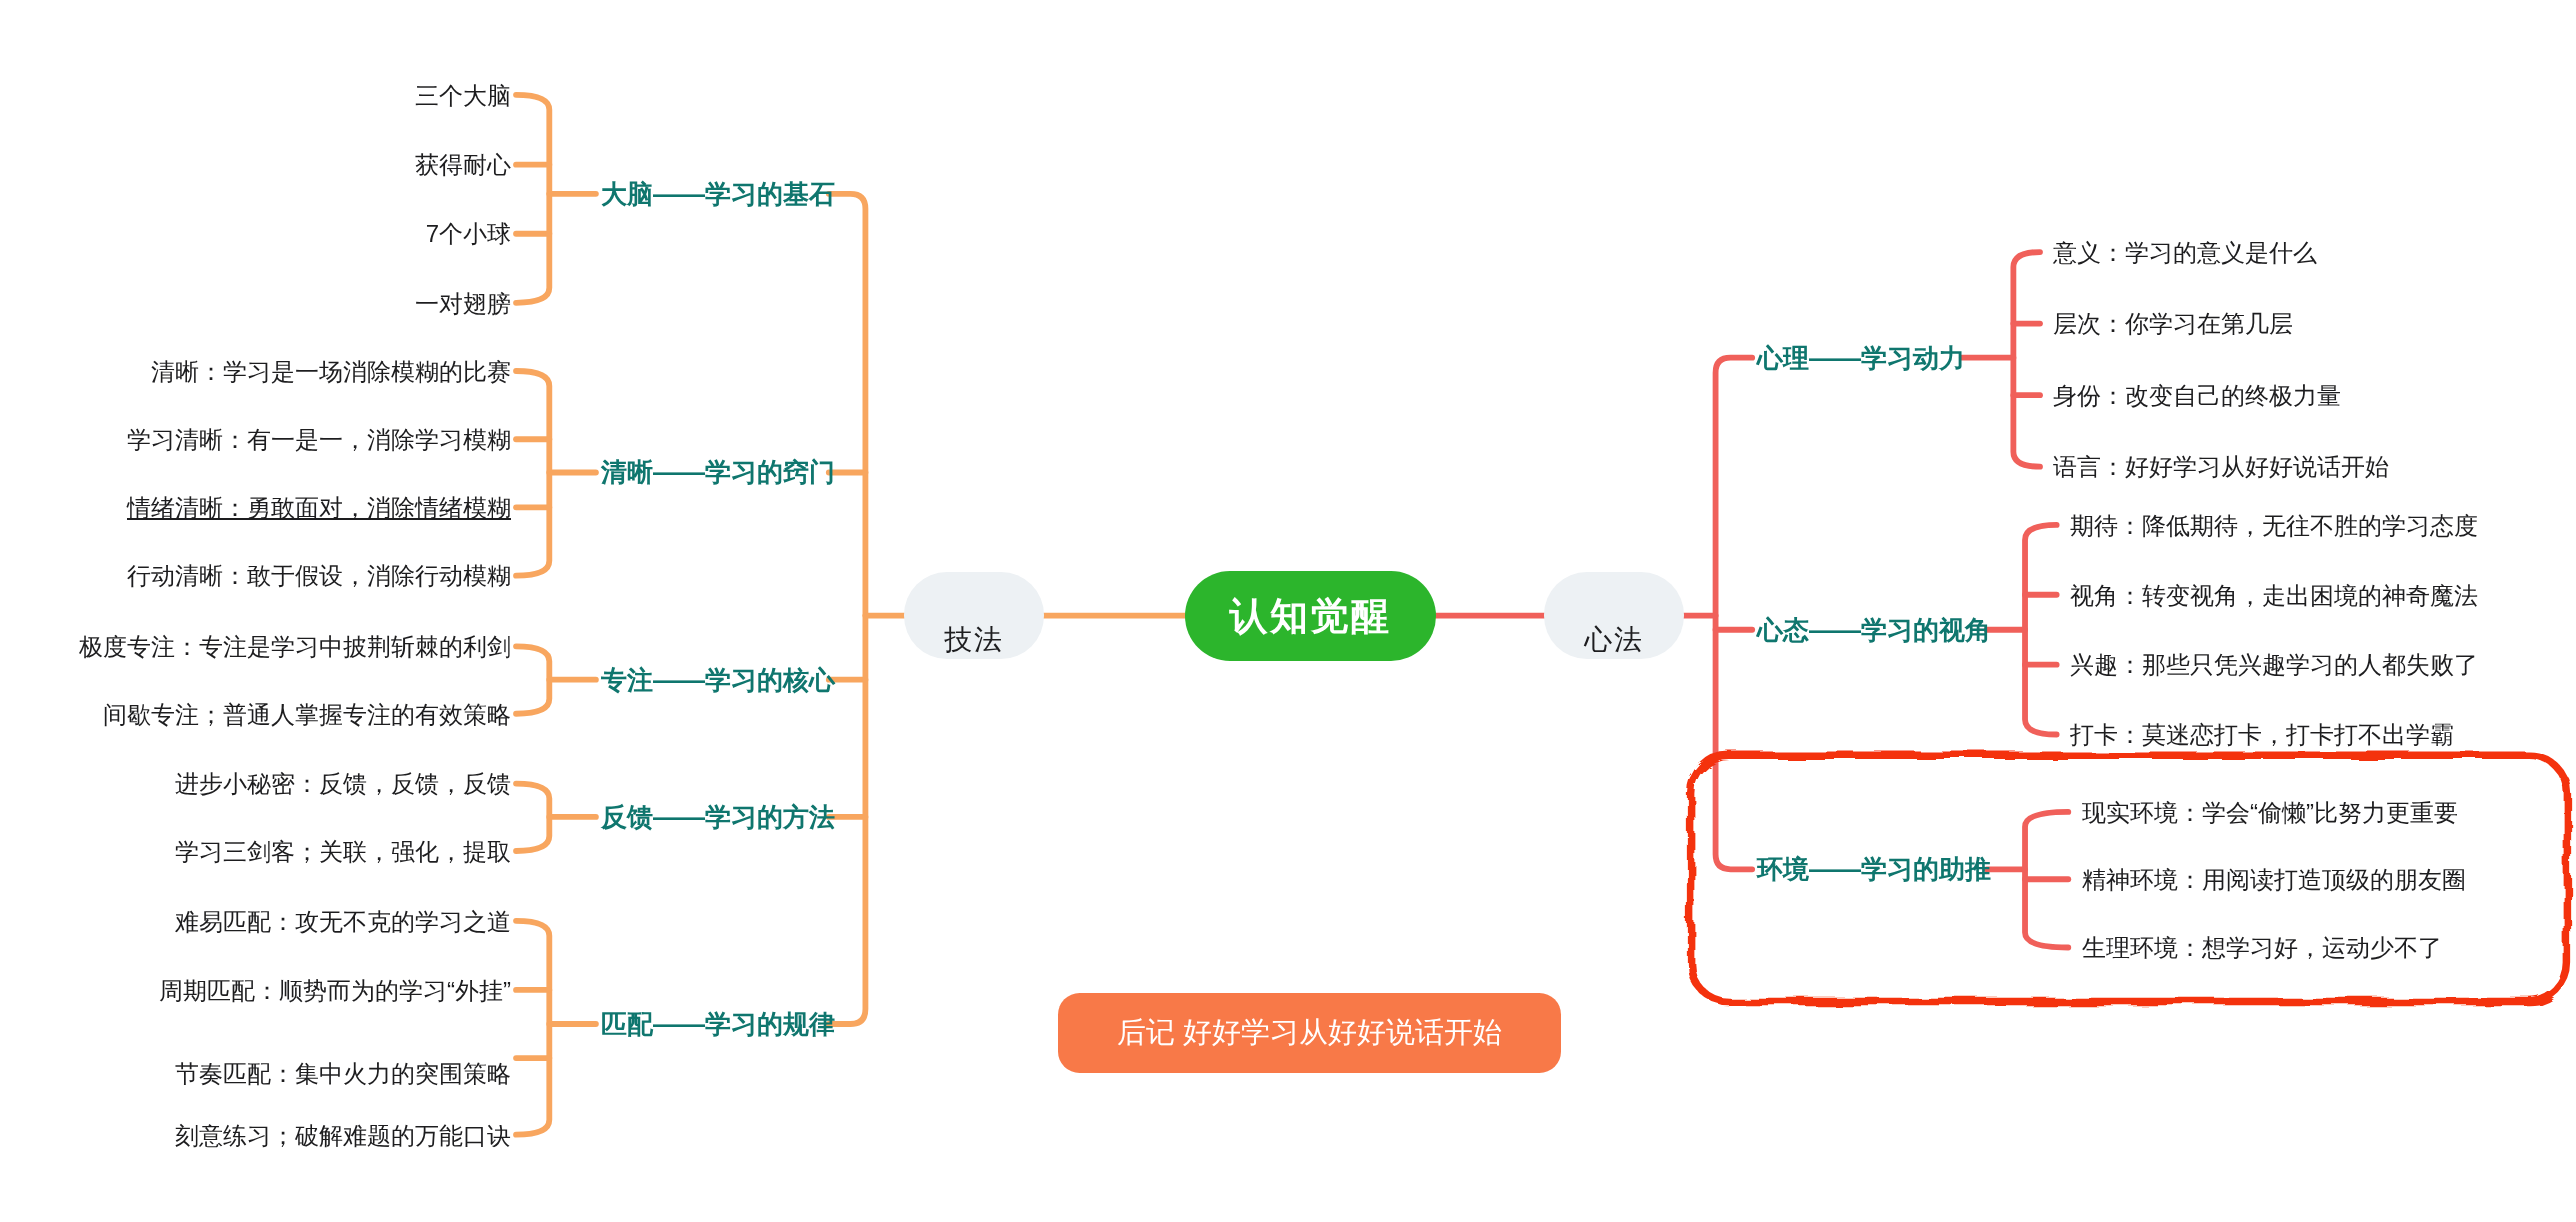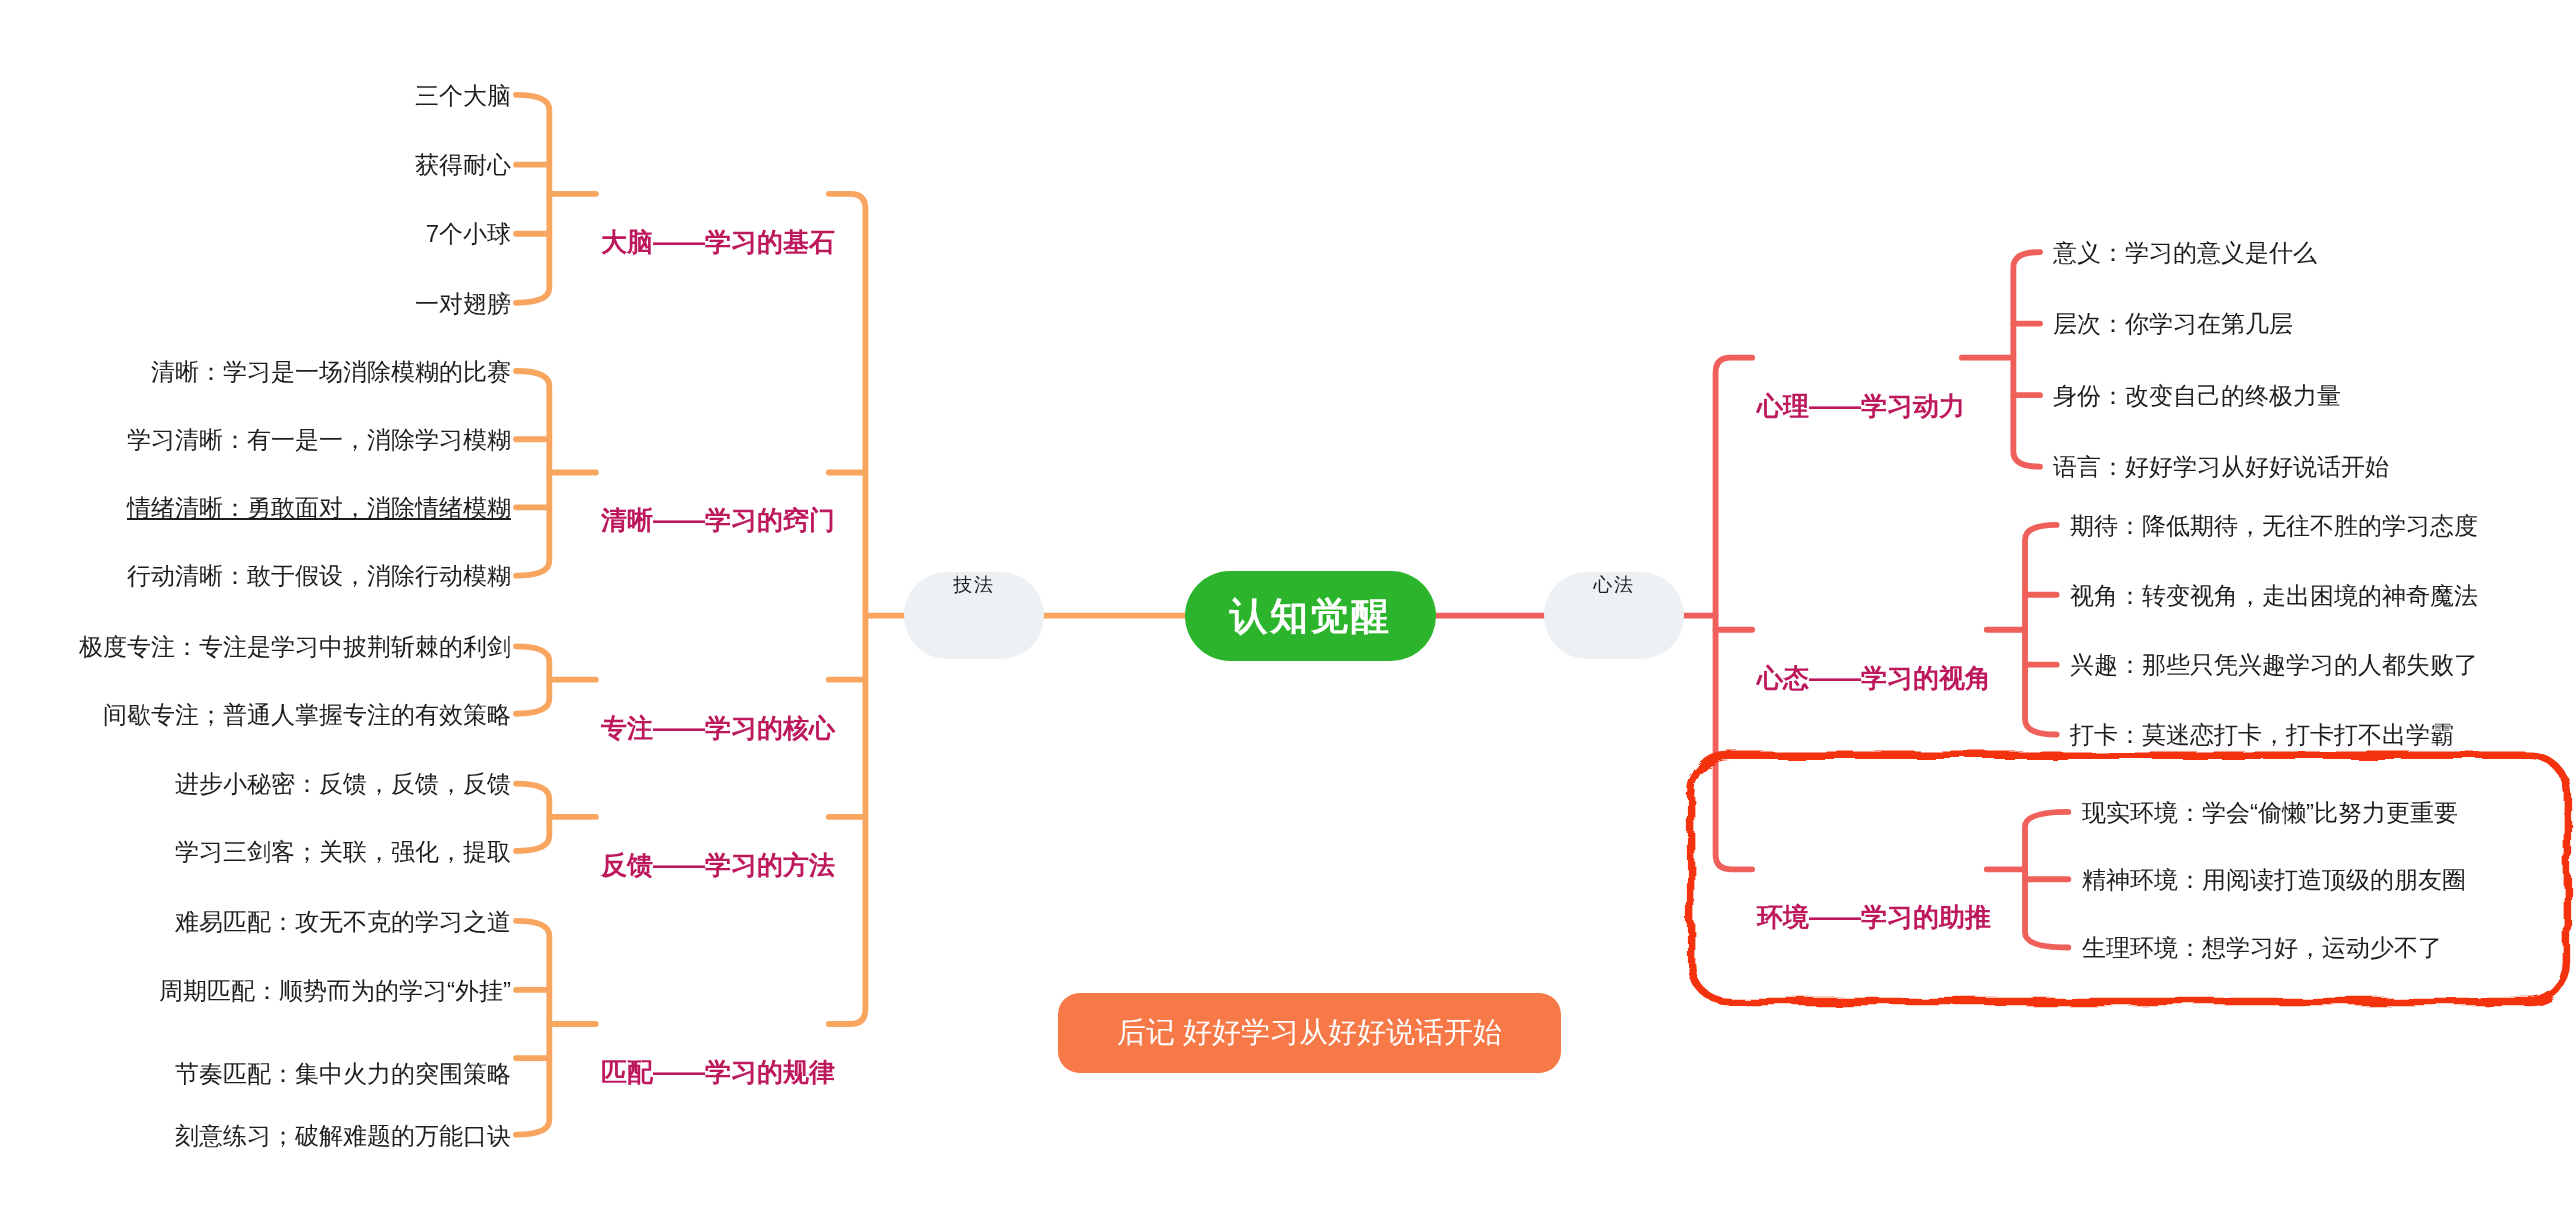--- a/index.html
+++ b/index.html
@@ -10,26 +10,26 @@
     font-family:"Liberation Sans","DejaVu Sans",sans-serif;
     overflow:hidden;
   }
   #links{position:absolute;left:0;top:0;z-index:1;}
   .node{position:absolute;z-index:2;white-space:nowrap;}
   .child{
     height:37px;line-height:37px;font-size:24px;color:#1d1d1f;
   }
   .child.left{text-align:right;}
   .plabel{
-    height:38px;line-height:38px;font-size:26px;font-weight:700;color:#be185d;margin-top:48px;
+    height:38px;line-height:38px;font-size:26px;font-weight:700;color:#0f766e;
   }
   .pill{
-    position:absolute;z-index:3;display:flex;align-items:flex-start;justify-content:center;
+    position:absolute;z-index:3;display:flex;align-items:flex-end;justify-content:center;
     background:#EDF1F4;color:#1d1d1f;border-radius:43px;
-    font-size:19px;letter-spacing:1.7px;
+    font-size:28px;letter-spacing:1.7px;
   }
   .central{
     position:absolute;z-index:4;display:flex;align-items:center;justify-content:center;
     color:#ffffff;border-radius:45px;font-size:38px;font-weight:700;letter-spacing:2.5px;
   }
   .postscript{
     position:absolute;z-index:3;display:flex;align-items:center;justify-content:center;
     color:#ffffff;border-radius:21.6px;font-size:29px;
   }
 </style>

